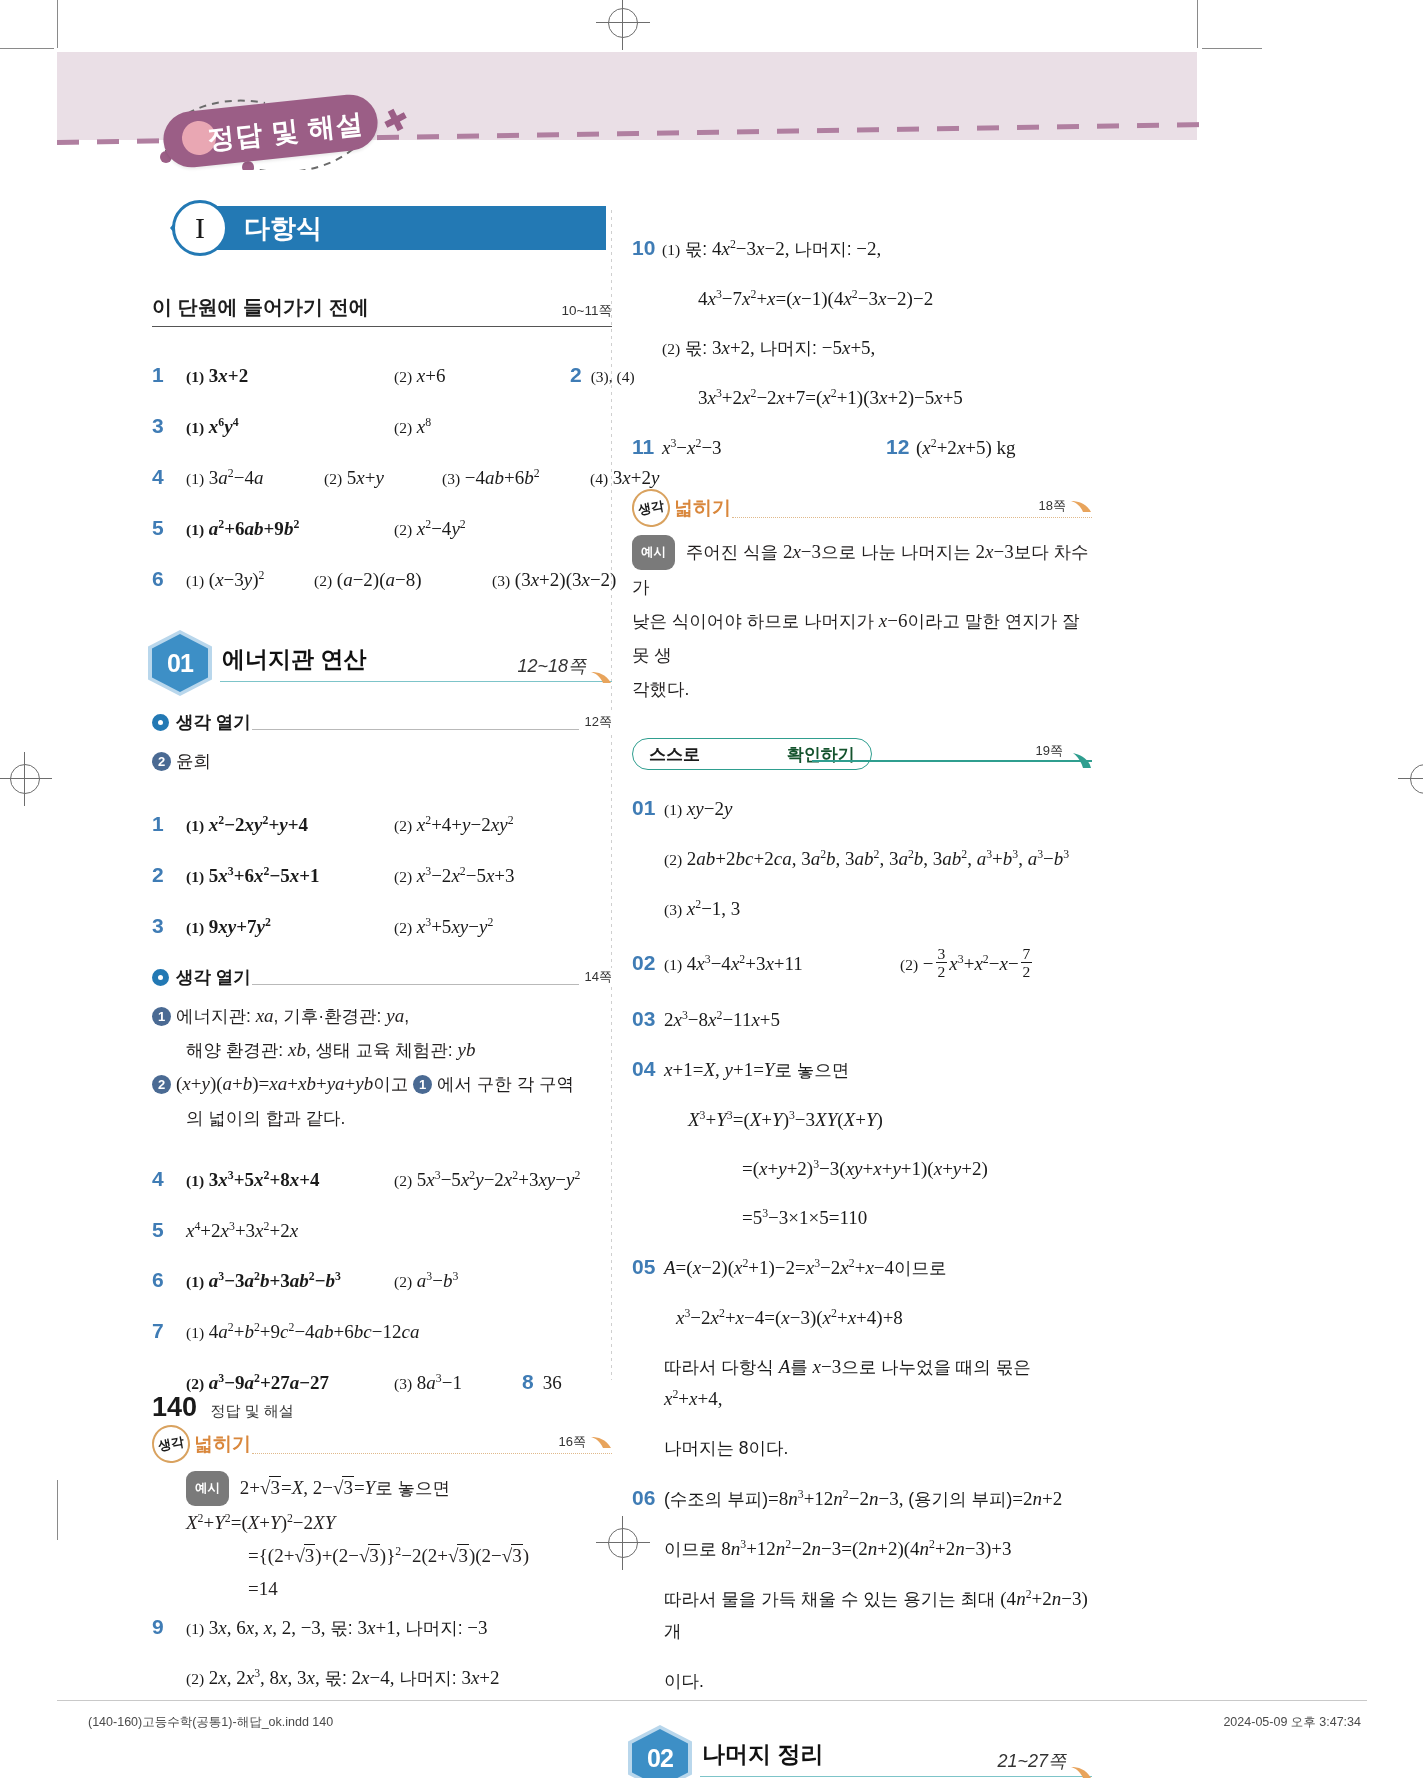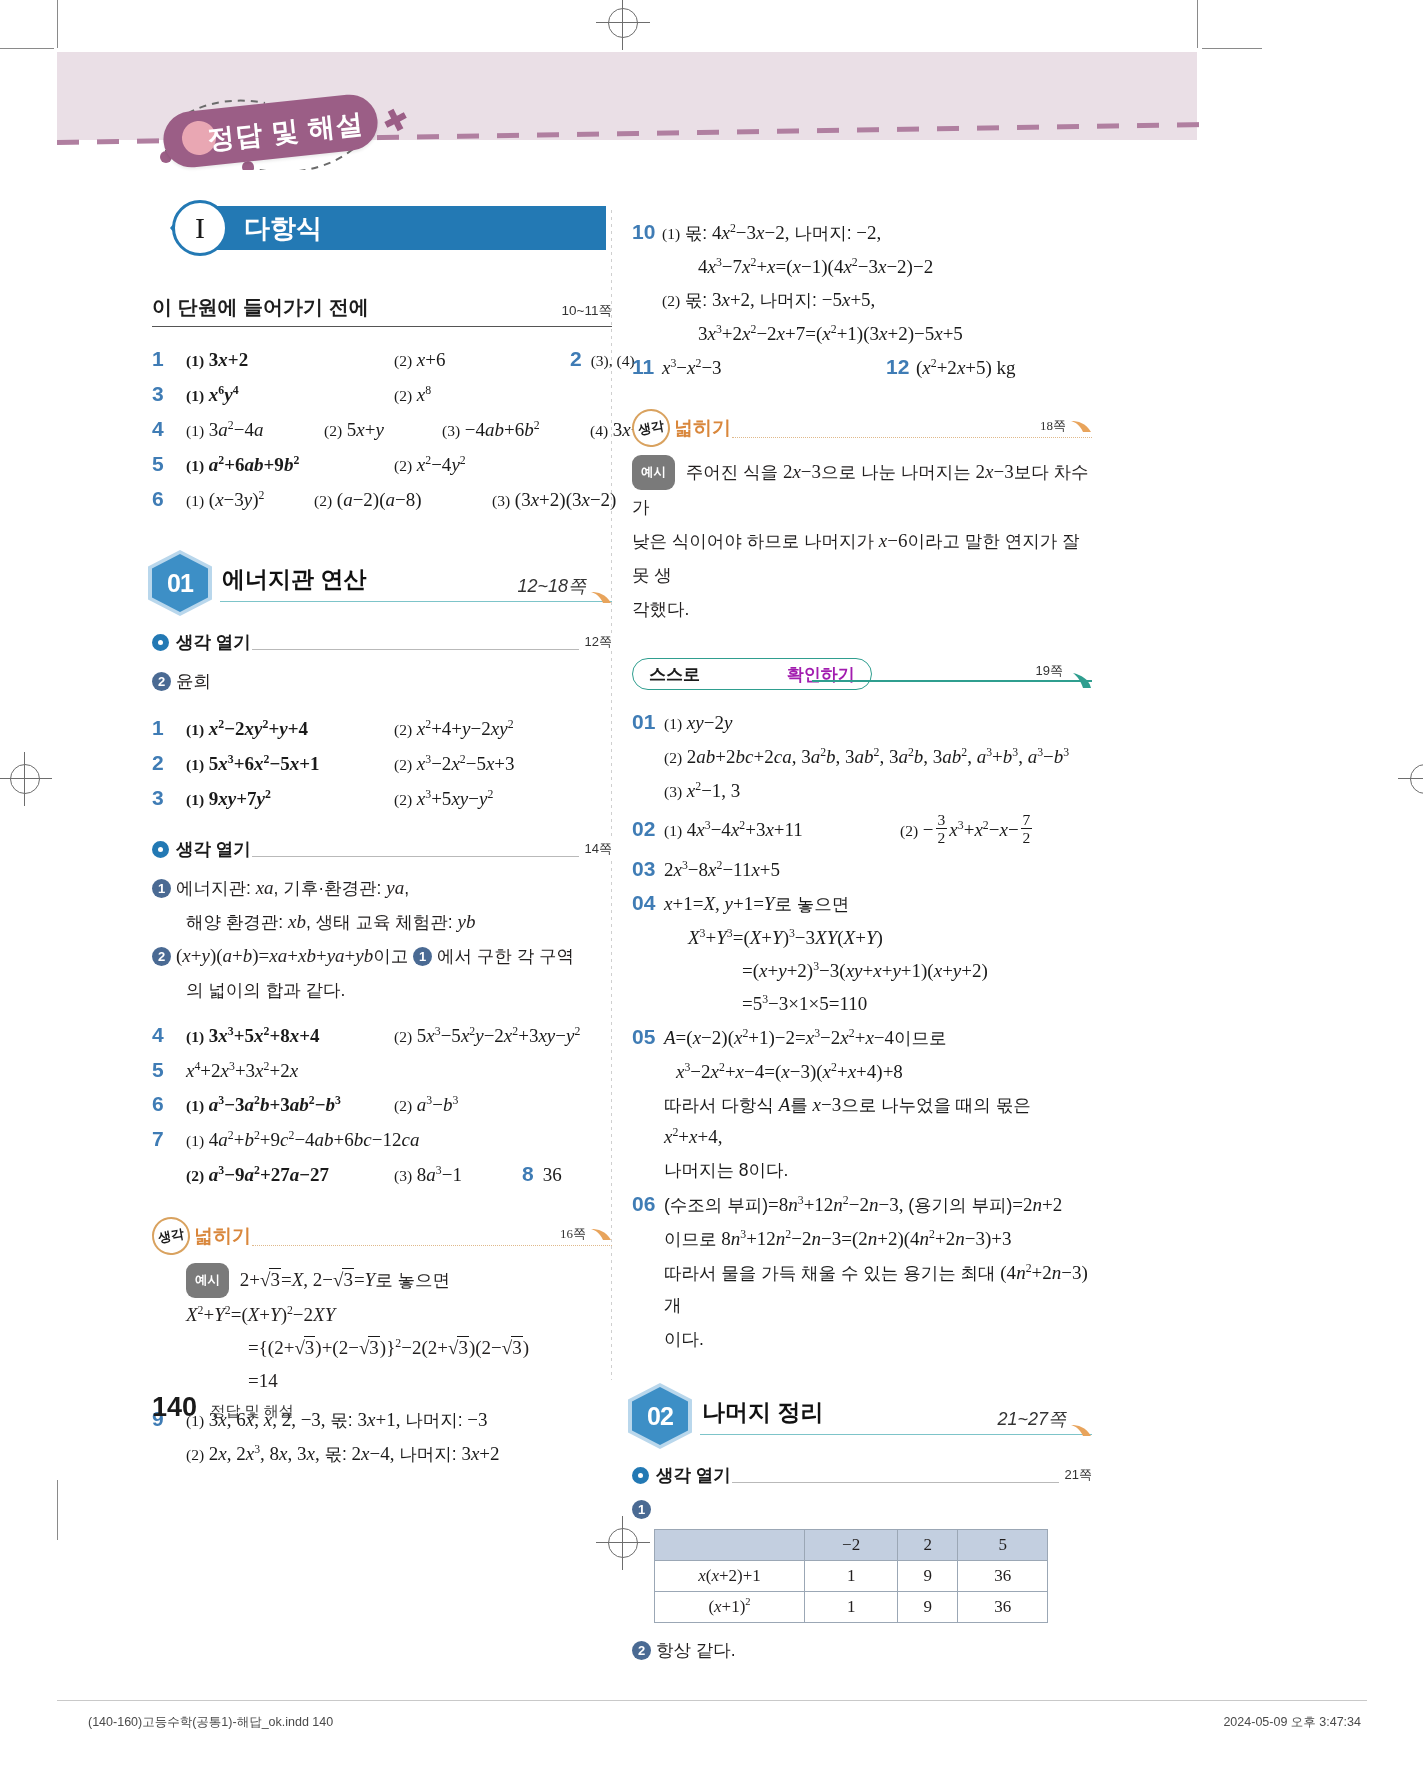--- a/index.html
+++ b/index.html
@@ -124,37 +124,37 @@
   .tag-head { position:relative; margin-top:28px; margin-bottom:10px; height:34px; }
   .tag-circle {
     position:absolute; left:0; top:-2px; width:38px; height:38px; border-radius:50%;
     background:#fff; border:2px solid #d9a25f;
     display:flex; align-items:center; justify-content:center;
     font-size:13px; font-weight:bold; color:#1a1a1a; transform:rotate(-10deg);
   }
   .tag-word { position:absolute; left:42px; top:4px; font-size:19px; font-weight:bold; color:#d9873c; }
   .tag-rule { position:absolute; left:100px; right:0; top:26px; height:0;
       border-top:1.6px dotted #e0b98b; }
-  .tag-pg { position:absolute; right:26px; top:6px; font-size:13px; color:#333;font-family:Liberation Serif, serif; }
+  .tag-pg { position:absolute; right:26px; top:6px; font-size:13px; color:#333; }
 
   .check-head { position:relative; margin-top:32px; margin-bottom:12px; height:36px; }
   .check-pill {
     position:absolute; left:0; top:0; height:32px; padding:0 16px;
     border:1.8px solid #2f9e8f; border-radius:16px;
     display:flex; align-items:center;
     font-size:17px; font-weight:bold; color:#1a1a1a; background:#fff;gap:41px;
   }
-  .check-pill .em { color:#a21caf;text-align:center; }
+  .check-pill .em { color:#14532d;text-align:center; }
   .check-rule { position:absolute; left:180px; right:0; top:22px; height:1.6px; background:#2f9e8f; }
   .check-pg { position:absolute; right:24px; top:4px; font-size:13px; color:#333; background:#fff; padding:0 5px;}
   .check-corner { position:absolute; right:0; top:14px; width:20px; height:18px; }
 
   
   .ans { position:relative; font-family:"Liberation Serif", serif; font-size:19px;
-         line-height:31px; color:#1a1a1a; margin:2px 0; }
+         line-height:31px; color:#1a1a1a; margin:18px 0; }
   .num { font-family:"Liberation Sans", sans-serif; font-weight:bold; font-size:21px;
          color:#3f7cb5; display:inline-block; }
   .sub { font-size:15.5px; }
   .kr { font-family:"Liberation Sans", sans-serif; font-size:17.5px; }
   .row { display:flex; align-items:baseline; }
   .cell { flex:0 0 auto; }
   .c1 { width:34px; }
   .c2 { width:208px;font-weight:bold; }
   .c3 { width:176px; }
   .indent { padding-left:34px; }

